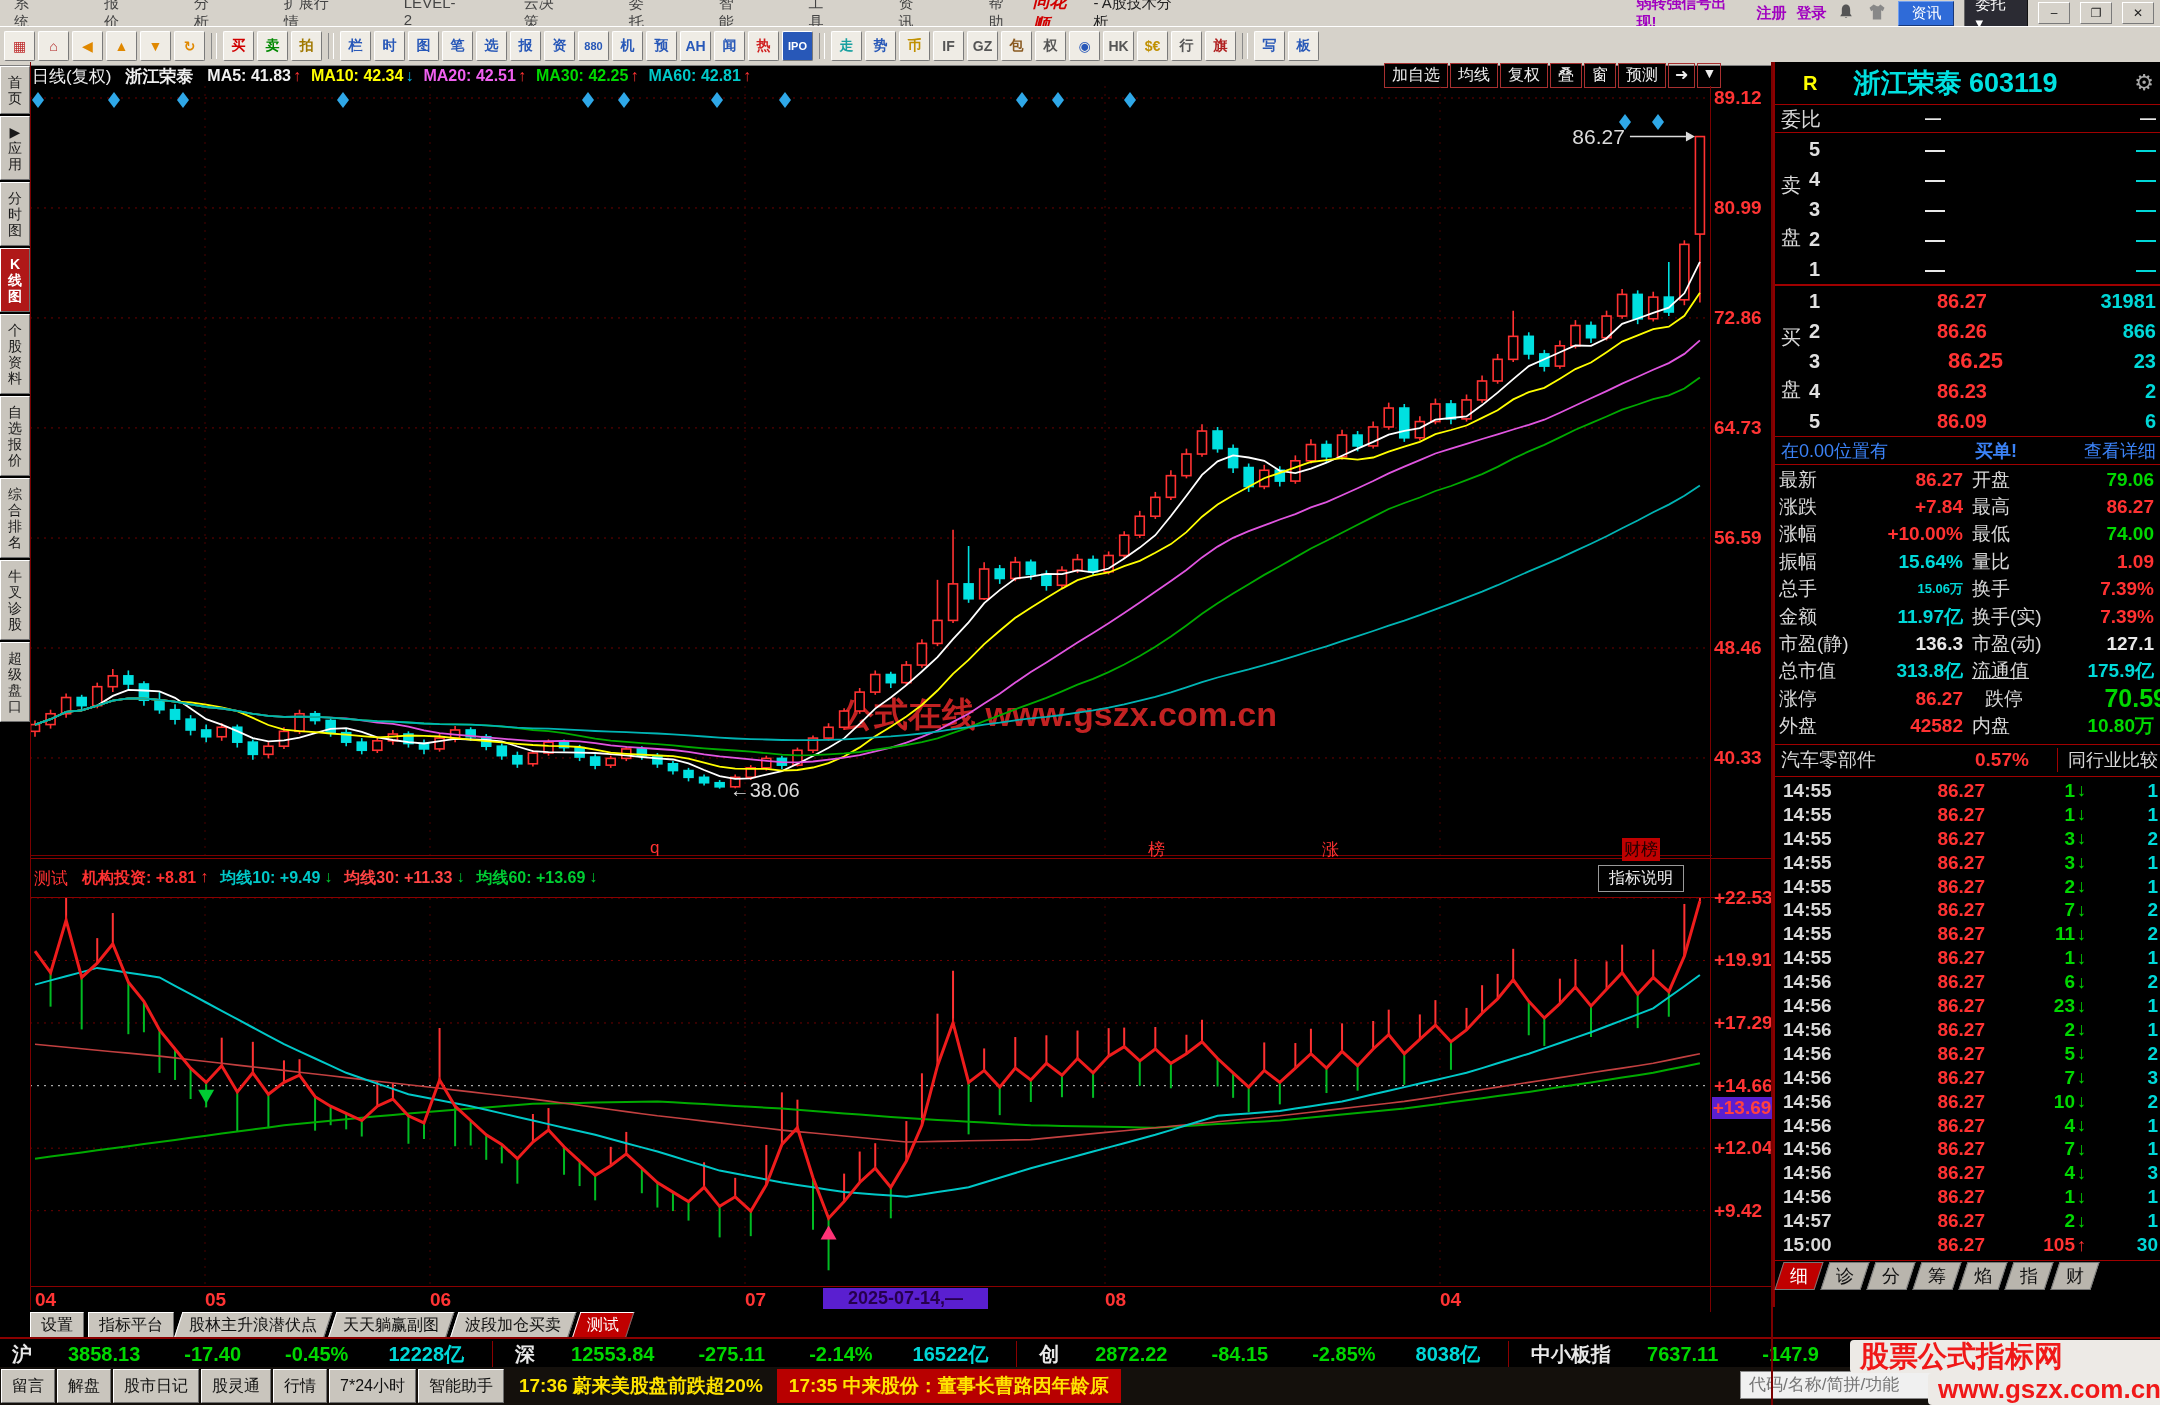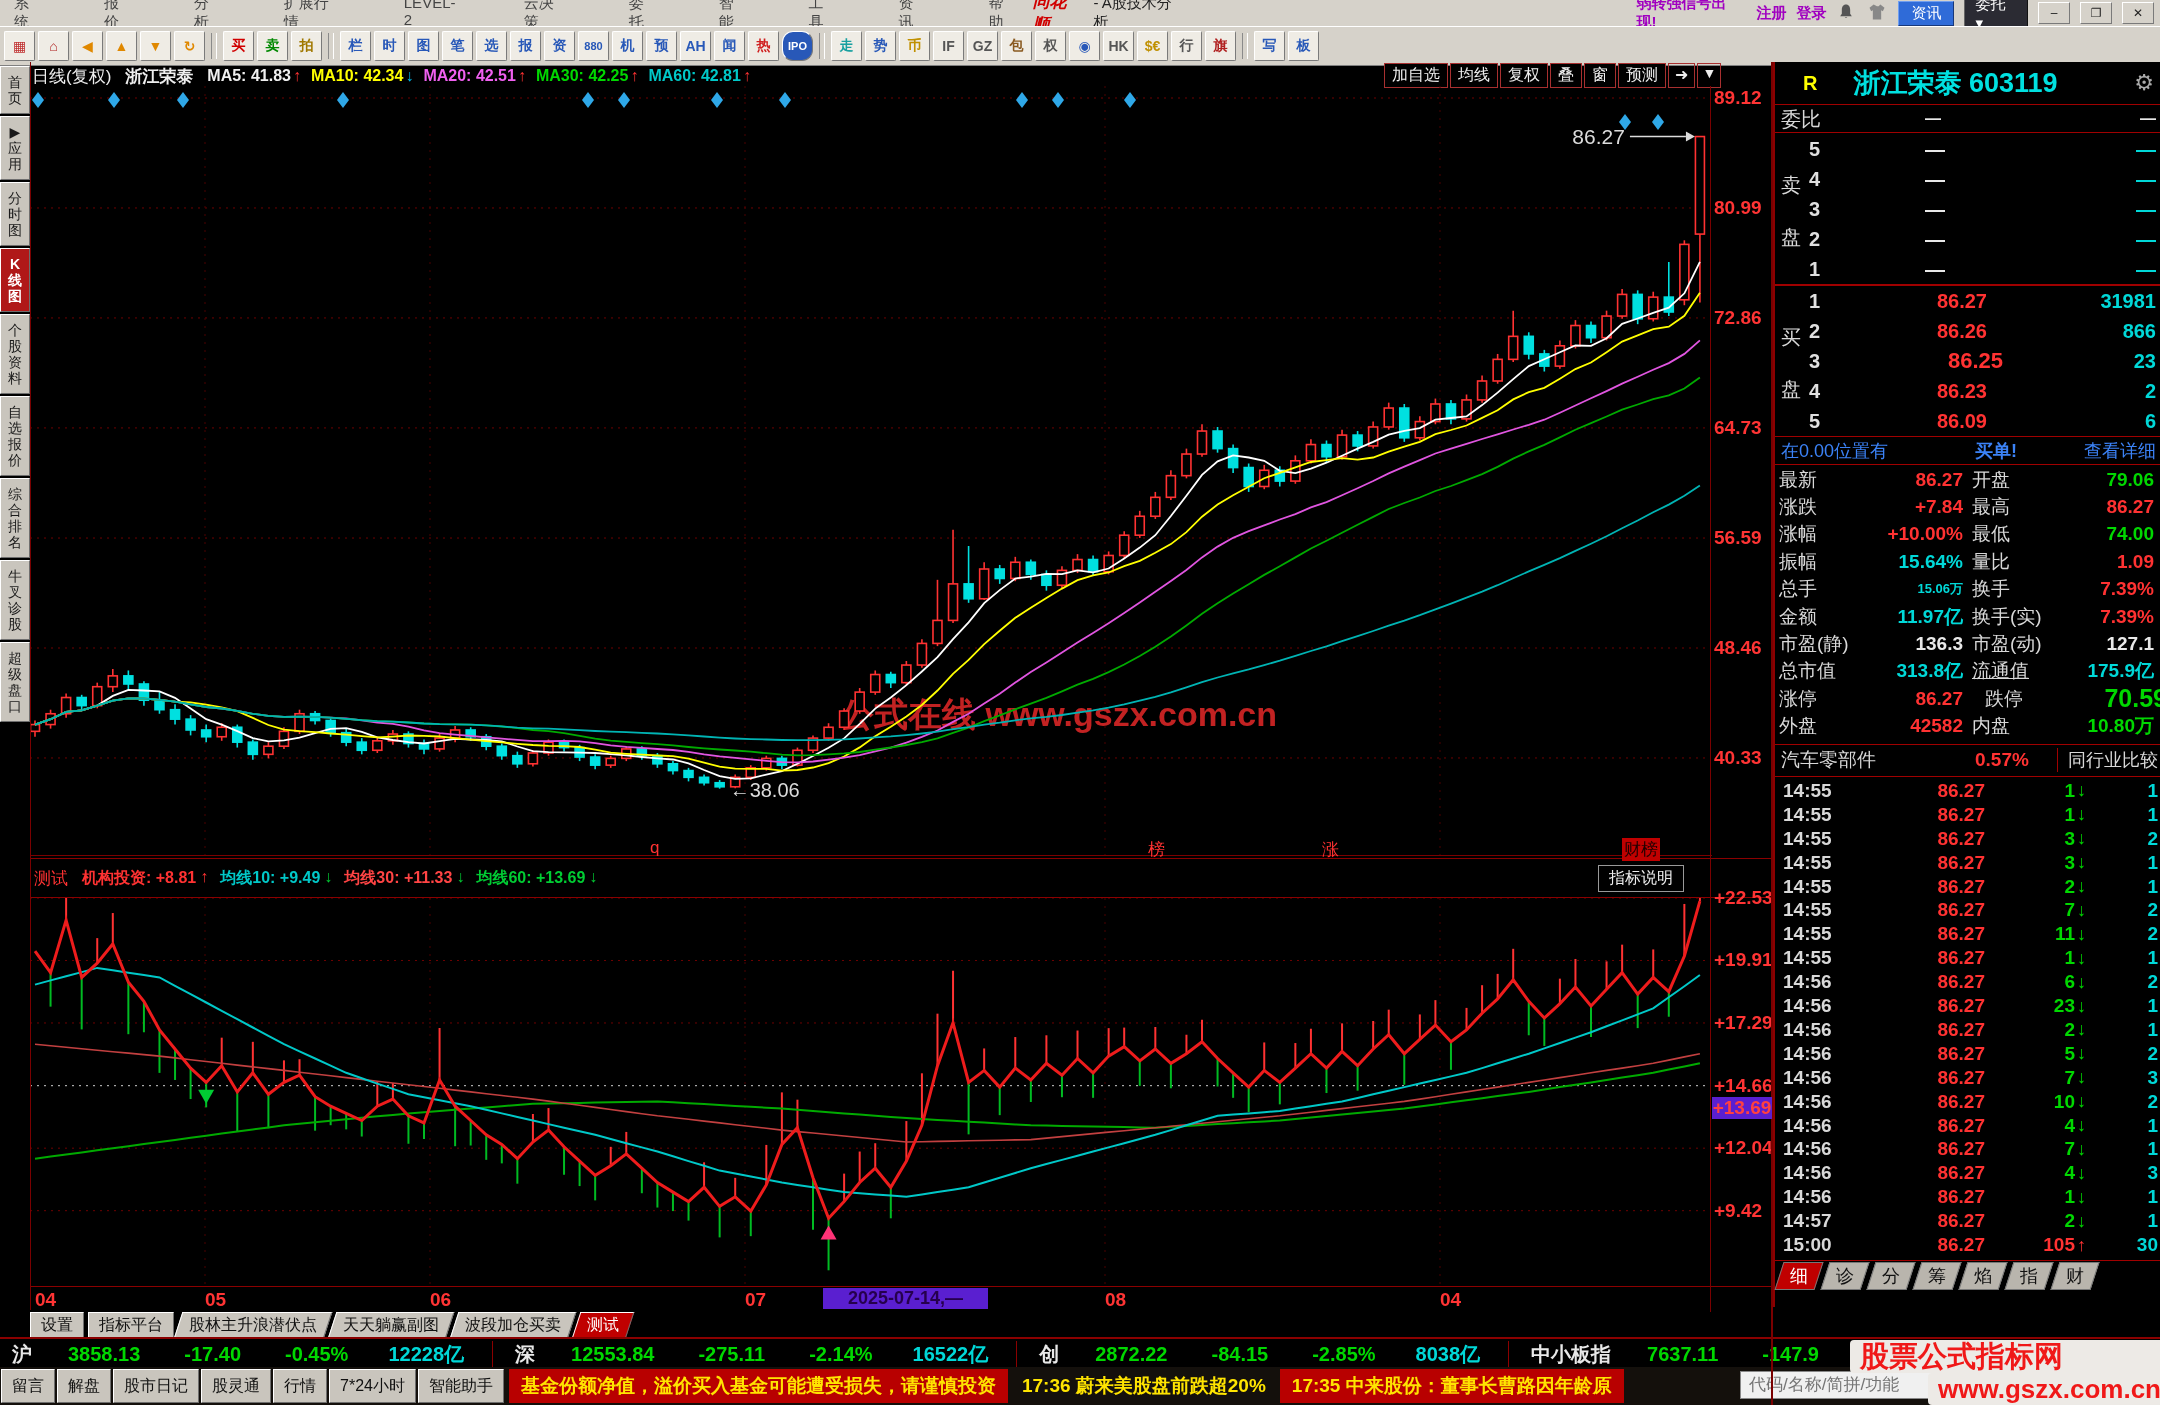--- a/index.html
+++ b/index.html
@@ -111,21 +111,21 @@
     <span class="chip" style="color: rgb(40, 88, 184);">笔</span>
     <span class="chip" style="color: rgb(40, 88, 184);">选</span>
     <span class="chip" style="color: rgb(40, 88, 184);">报</span>
     <span class="chip" style="color: rgb(40, 88, 184);">资</span>
     <span class="chip" style="color: rgb(40, 88, 184); font-size: 11px;">880</span>
     <span class="chip" style="color: rgb(40, 88, 184);">机</span>
     <span class="chip" style="color: rgb(40, 88, 184);">预</span>
     <span class="chip" style="color: rgb(40, 88, 184);">AH</span>
     <span class="chip" style="color: rgb(40, 88, 184);">闻</span>
     <span class="chip" style="color: rgb(208, 32, 32);">热</span>
-    <span class="chip" style="color: rgb(255, 255, 255); background: rgb(40, 88, 184); font-size: 11px; border-radius: 11px;">IPO</span>
+    <span class="chip" style="color: rgb(255, 255, 255); background: rgb(40, 88, 184); font-size: 11px;">IPO</span>
     <div class="tsep"></div>
     <span class="chip" style="color: rgb(24, 160, 160);">走</span>
     <span class="chip" style="color: rgb(40, 88, 184);">势</span>
     <span class="chip" style="color: rgb(192, 144, 0);">币</span>
     <span class="chip" style="color: rgb(85, 85, 85);">IF</span>
     <span class="chip" style="color: rgb(85, 85, 85);">GZ</span>
     <span class="chip" style="color: rgb(138, 90, 32);">包</span>
     <span class="chip" style="color: rgb(85, 85, 85);">权</span>
     <span class="chip" style="color: rgb(40, 88, 184);">◉</span>
     <span class="chip" style="color: rgb(85, 85, 85);">HK</span>
@@ -932,21 +932,20 @@
   </div>
 
 <div id="statusbar" class="abs">
     <span class="stbtn">留言</span>
     <span class="stbtn">解盘</span>
     <span class="stbtn">股市日记</span>
     <span class="stbtn">股灵通</span>
     <span class="stbtn">行情</span>
     <span class="stbtn">7*24小时</span>
     <span class="stbtn">智能助手</span>
-    <span class="tickerred" style="margin-left: 4px;">基金份额净值，溢价买入基金可能遭受损失，请谨慎投资</span>
     <span class="tickerdark">17:36 蔚来美股盘前跌超20%</span>
     <span class="tickerred">17:35 中来股份：董事长曹路因年龄原</span>
   </div>
 
 <input class="abs" style="left: 1740px; top: 1371px; width: 300px; height: 28px; background: rgb(240, 240, 240); border: 1px solid rgb(136, 136, 136); font-size: 17px; color: rgb(68, 68, 68); padding-left: 8px; box-sizing: border-box;" placeholder="代码/名称/简拼/功能">
 
 <div class="sticker abs" style="left:1850px;top:1340px;width:310px;height:33px;font-size:29px;z-index:30;">股票公式指标网</div>
 <div class="sticker abs" style="left:1928px;top:1373px;width:232px;height:32px;font-size:26px;z-index:30;">www.gszx.com.cn</div>
 
 <div class="abs ytick" style="position: absolute; left: 1714px; top: 87px;">89.12</div>

